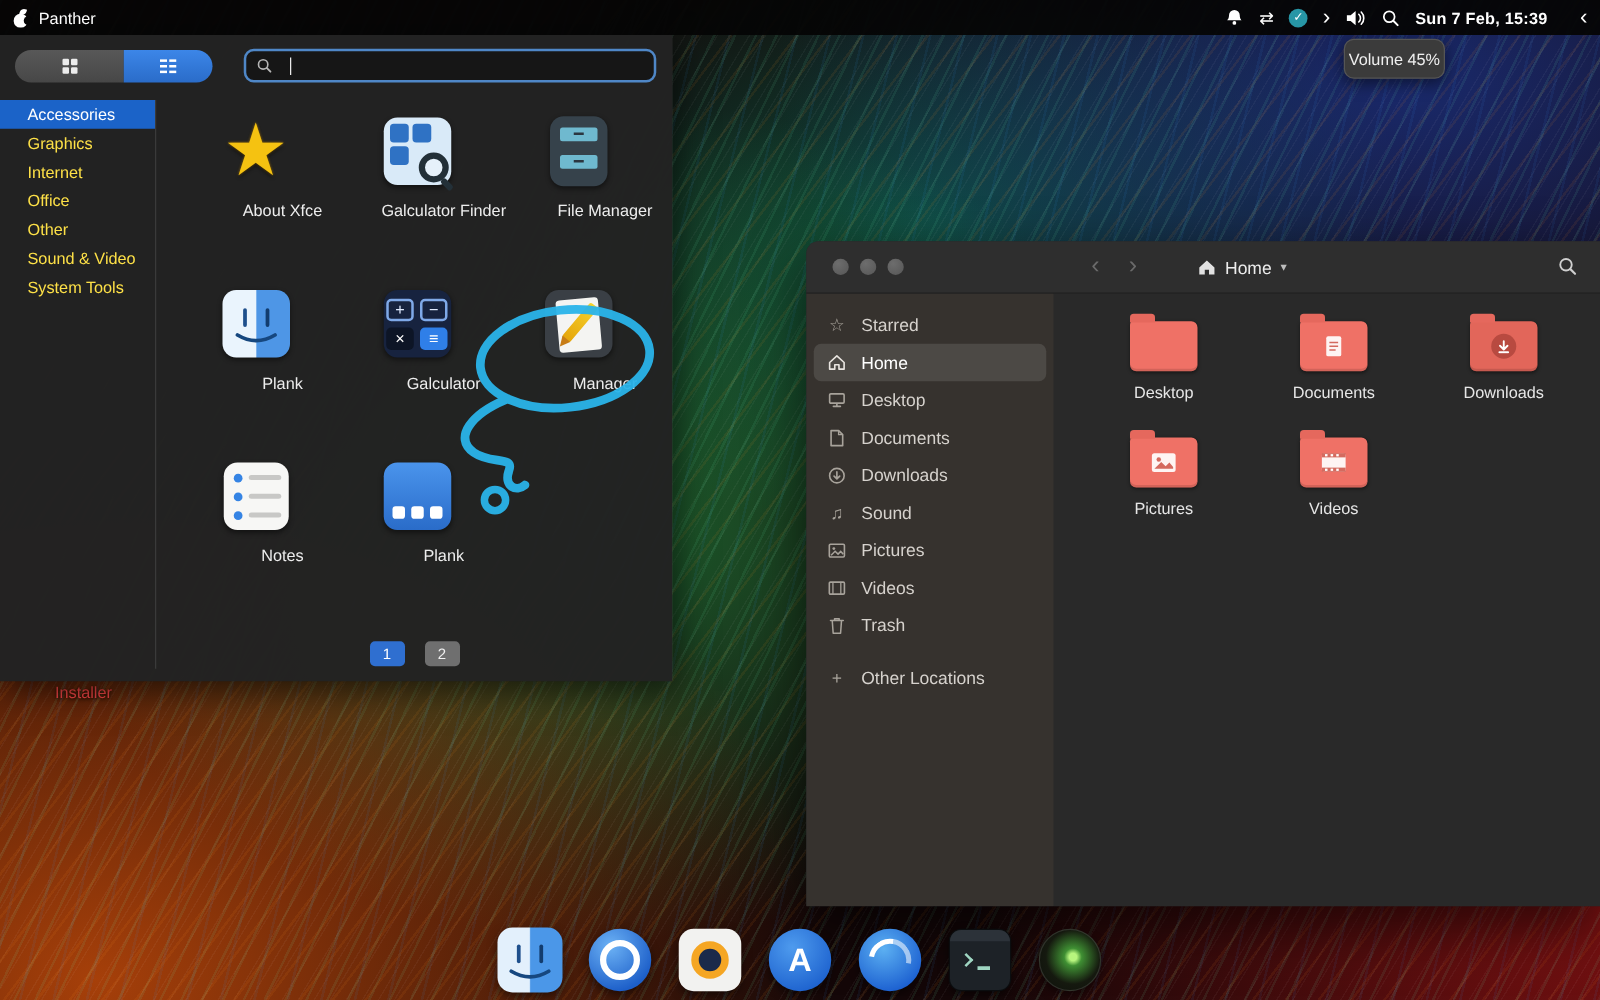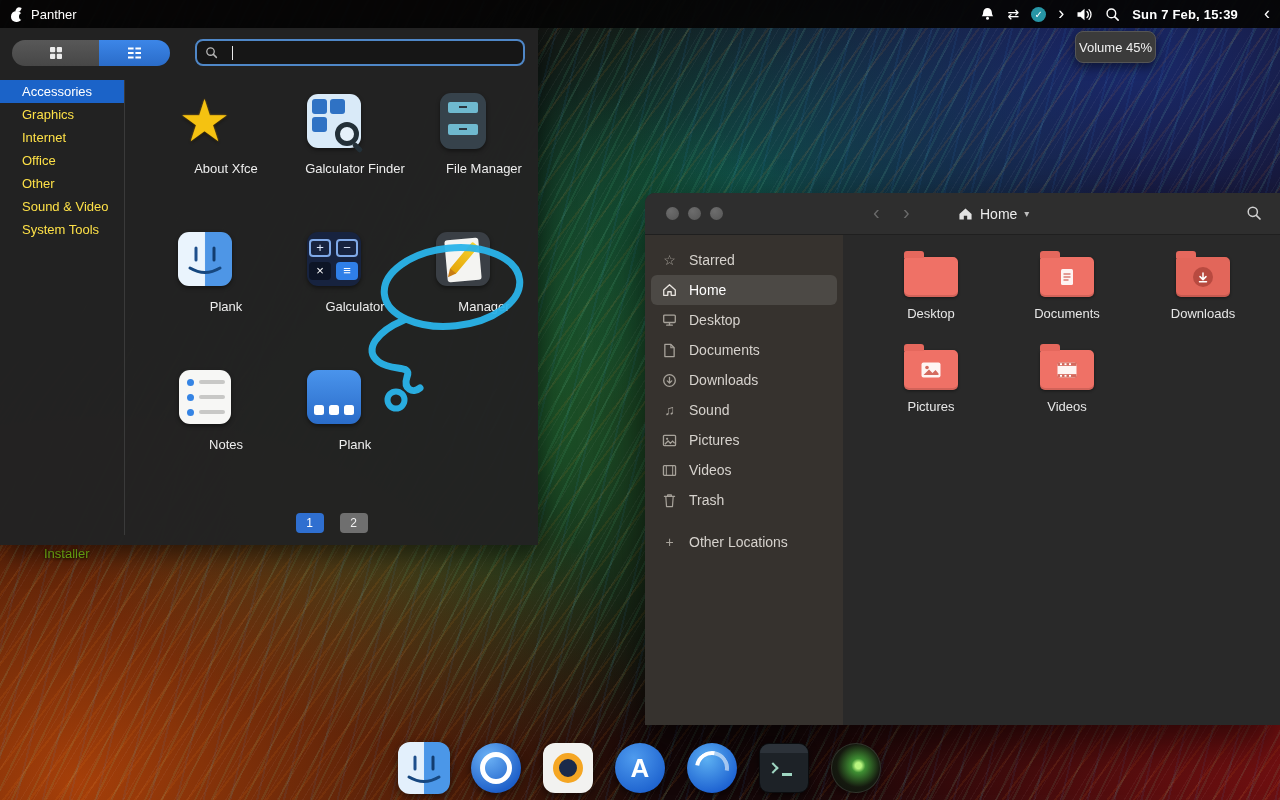--- a/index.html
+++ b/index.html
@@ -122,21 +122,21 @@
 
   .pager { position:absolute; left:125px; right:0; bottom:12px; display:flex;
     justify-content:center; gap:16px; }
   .page { width:28px; height:20px; border-radius:4px; font-size:12px; display:flex;
     align-items:center; justify-content:center; color:#f0f0f0; background:#6f6f6f; }
   .page.active { background:#2f6fd0; color:#fff; }
 
   .annotation { position:absolute; left:0; top:0; width:1280px; height:800px;
     pointer-events:none; z-index:45; }
 
-  .installer-label { position:absolute; left:44px; top:546px; color:#84cc16; font-size:13px;
+  .installer-label { position:absolute; left:44px; top:546px; color:#ef4444; font-size:13px;
     text-shadow:0 1px 3px #000; z-index:10; }
 
   
   .fwindow { position:absolute; left:645px; top:193px; width:635px; height:532px;
     border-radius:10px 0 0 0; overflow:hidden; background:#292929; z-index:30;
     box-shadow:0 18px 44px rgba(0,0,0,.6); }
   .fheader { height:42px; display:flex; align-items:center; background:#2e2e2e;
     border-bottom:1px solid #1f1f1f; }
   .hdr-left { width:198px; display:flex; align-items:center; gap:9px; padding-left:21px; flex:none; }
   .tl { width:13px; height:13px; border-radius:50%; background:radial-gradient(circle at 35% 30%, #6d6d6d, #565656); }

